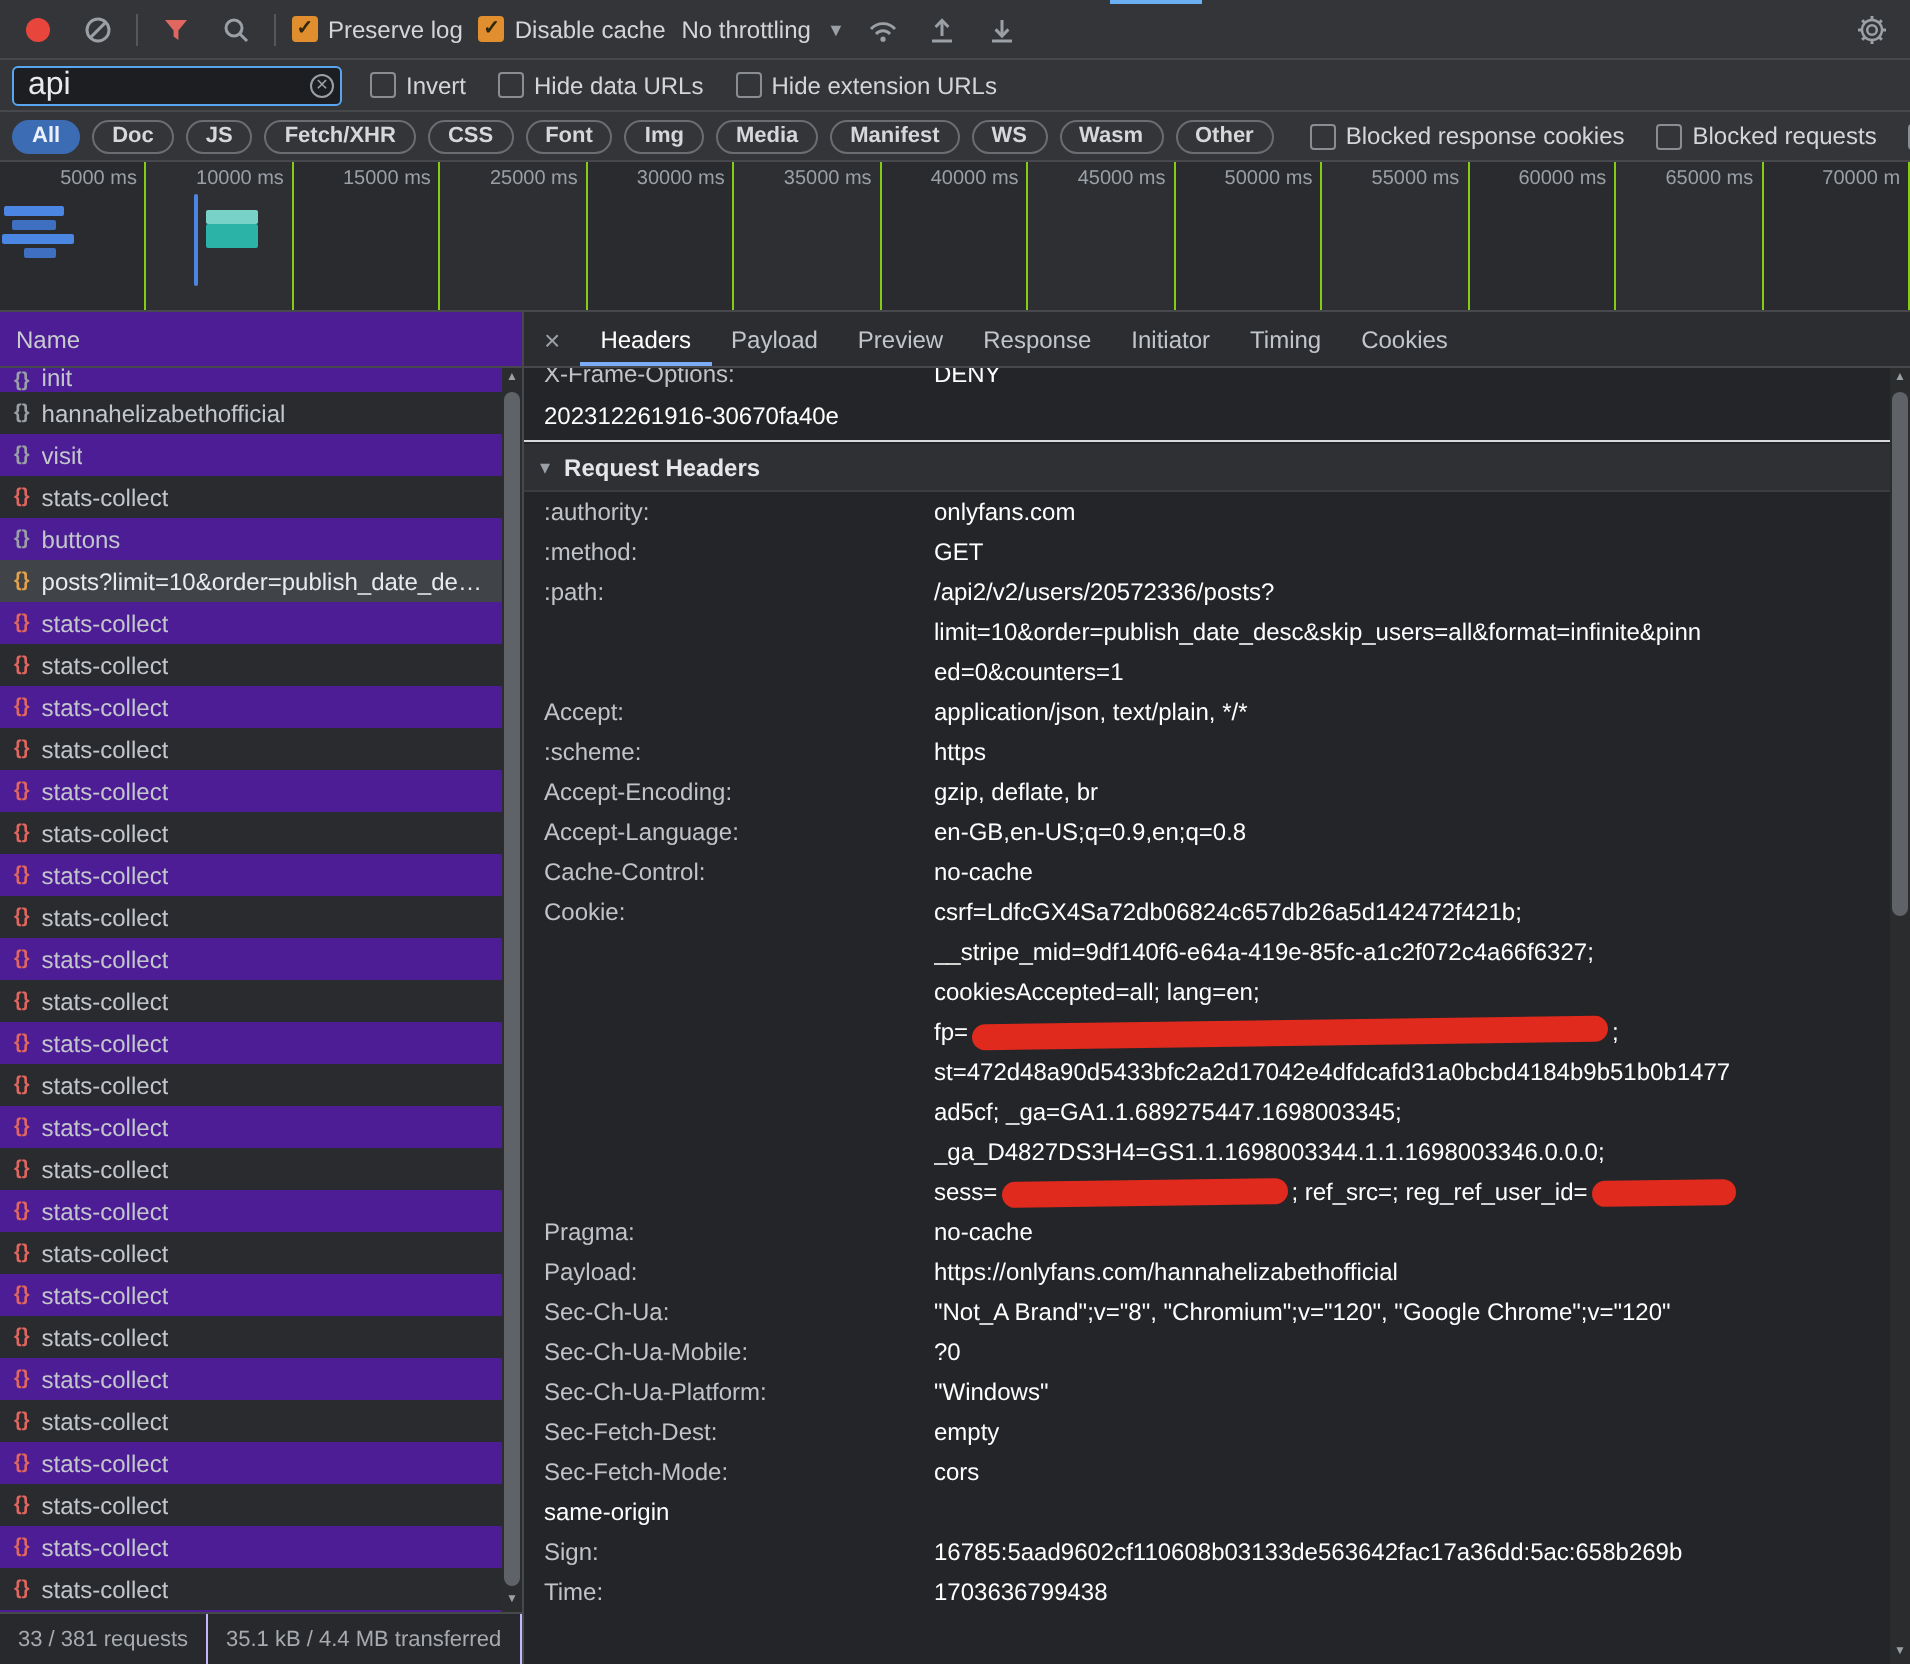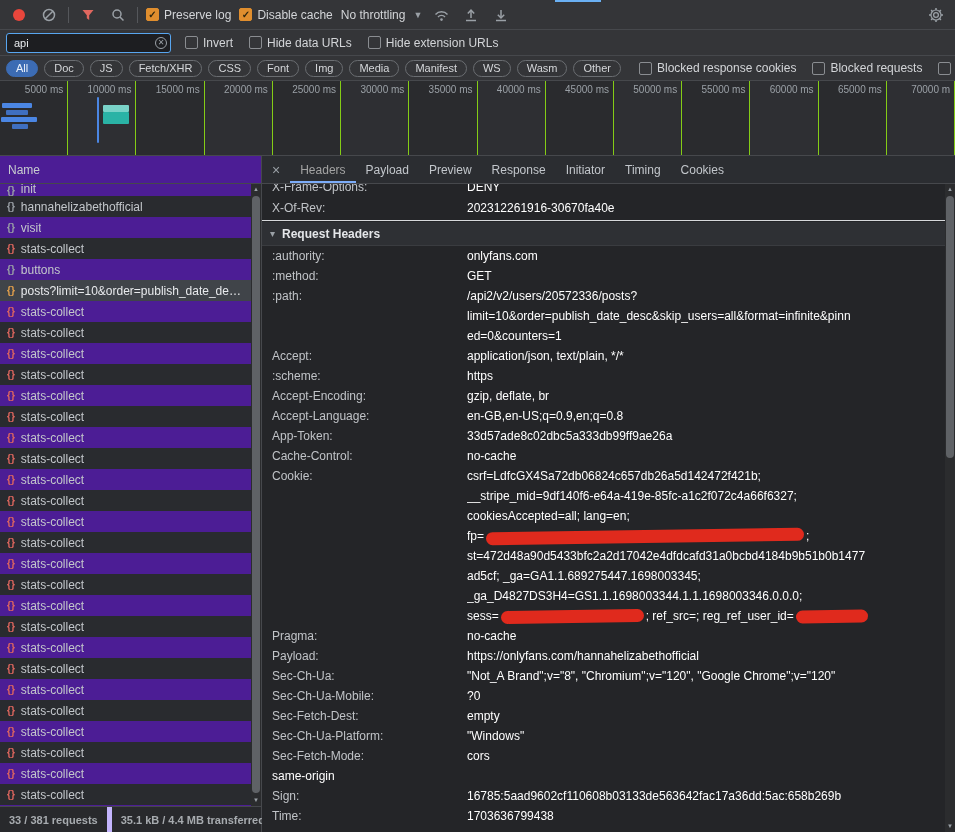--- a/index.html
+++ b/index.html
@@ -22,30 +22,30 @@
   .cb.checked .box { background:#e08e2e; border-color:#e08e2e; color:#30270f; font-weight:bold; }
   .select { display:inline-flex; align-items:center; gap:8px; color:#d3d5d8; cursor:pointer; white-space:nowrap; }
   .select .caret { font-size:9px; color:#9aa0a6; }
   .spacer { flex:1; }
 
   
   .filter-row { position:absolute; top:30px; left:0; right:0; height:26px; background:#343538;
                 border-bottom:1px solid #46484c; display:flex; align-items:center; gap:14px; padding:0 6px; }
   .filter-input-wrap { position:relative; flex:none; }
   .filter-input { width:165px; height:20px; background:#1d1e21; border:1px solid #58a6f0; border-radius:3px;
-                  color:#e8eaed; font-size:11px; padding:0 20px 0 7px; outline:none; font-family:inherit; }
+                  color:#e8eaed; font-size:16px; padding:0 20px 0 7px; outline:none; font-family:inherit; }
   .input-clear { position:absolute; right:4px; top:50%; transform:translateY(-50%); width:12px; height:12px;
                  border:1px solid #9aa0a6; border-radius:50%; color:#9aa0a6; font-size:8px; line-height:10px;
                  text-align:center; cursor:pointer; }
 
   
   .type-row { position:absolute; top:56px; left:0; right:0; height:25px; background:#343538;
               border-bottom:1px solid #46484c; display:flex; align-items:center; gap:6px; padding:0 6px; }
   .pill { height:17px; padding:0 9px; border-radius:9px; border:1px solid #6a6d71; background:transparent;
-          color:#d5d7da; font-size:11px; line-height:14px; cursor:pointer; font-family:inherit; flex:none; }
+          color:#d5d7da; font-size:11px; line-height:14px; cursor:pointer; font-family:inherit; flex:none;font-weight:bold; }
   .pill.active { background:#3c6cb4; border-color:#3c6cb4; color:#eaf1fb; }
   .type-cbs { display:inline-flex; gap:16px; margin-left:12px; }
 
   
   .timeline { position:absolute; top:81px; left:0; right:0; height:75px; background:#2a2b2e;
               border-bottom:1px solid #46484c; overflow:hidden; }
   .tl-cols { display:flex; height:100%; }
   .tl-col { flex:1; border-right:1px solid #84cc16; position:relative; }
   .tl-col:nth-child(even) { background:#2e2f33; }
   .tl-label { position:absolute; top:3px; right:4px; font-size:10px; color:#9aa0a6; white-space:nowrap; }
@@ -70,28 +70,28 @@
 
   
   .sbar { position:absolute; top:0; bottom:0; right:0; width:10px; background:#2b2c2e; }
   .sbar .arr { position:absolute; left:0; right:0; height:11px; color:#9aa0a6; font-size:6px; text-align:center; line-height:11px; }
   .sbar .arr.down { bottom:0; }
   .sbar .thumb { position:absolute; left:1px; right:1px; background:#5f6266; border-radius:4px; }
 
   
   .status { height:26px; flex:none; background:#28292c; border-top:1px solid #46484c; display:flex;
             align-items:stretch; color:#a7abaf; font-size:11px; }
-  .status span { display:flex; align-items:center; padding:0 9px; border-right:5px solid #c4b5fd; white-space:nowrap;font-weight:bold; }
+  .status span { display:flex; align-items:center; padding:0 9px; border-right:1px solid #c4b5fd; white-space:nowrap; }
 
   
   .right-panel { flex:1; display:flex; flex-direction:column; background:#242528; min-width:0; }
   .tabbar { height:28px; flex:none; background:#2b2d31; border-bottom:1px solid #46484c; display:flex; align-items:stretch; }
   .close-x { display:flex; align-items:center; padding:0 10px; color:#9aa0a6; font-size:14px; cursor:pointer; }
   .tab { display:flex; align-items:center; padding:0 10px; color:#c2c6cb; cursor:pointer; white-space:nowrap; }
-  .tab.active { color:#a3a3a3; box-shadow:inset 0 -2px 0 #7cacf8; }
+  .tab.active { color:#ffffff; box-shadow:inset 0 -2px 0 #7cacf8; }
   .detail-content { flex:1; overflow:hidden; position:relative; }
   .detail-inner { position:absolute; top:0; left:0; right:10px; }
   .hdr-row { display:flex; padding-left:10px; }
   .hdr-name { width:195px; flex:none; color:#c0c3c7; line-height:20px; white-space:nowrap; overflow:hidden; }
   .hdr-val { flex:1; color:#ffffff; line-height:20px; white-space:nowrap; overflow:hidden; min-width:0; }
   .val-line { line-height:20px; white-space:nowrap; overflow:hidden; }
   .clipped { height:14px; overflow:hidden; }
   .clipped .hdr-row { margin-top:-7px; }
   .bright-sep { height:1px; background:#d7d9db; margin-top:2px; }
   .section-hdr { height:24px; display:flex; align-items:center; gap:7px; padding:0 8px; background:#2e3034;
@@ -238,23 +238,20 @@
         <div class="tl-col">
           <span class="tl-label">5000 ms</span>
         </div>
         <div class="tl-col">
           <span class="tl-label">10000 ms</span>
         </div>
         <div class="tl-col">
           <span class="tl-label">15000 ms</span>
         </div>
         <div class="tl-col">
-          <span class="tl-label">20000 ms</span>
-        </div>
-        <div class="tl-col">
           <span class="tl-label">25000 ms</span>
         </div>
         <div class="tl-col">
           <span class="tl-label">30000 ms</span>
         </div>
         <div class="tl-col">
           <span class="tl-label">35000 ms</span>
         </div>
         <div class="tl-col">
           <span class="tl-label">40000 ms</span>
@@ -446,21 +443,20 @@
       </div>
       <div class="detail-content">
         <div class="detail-inner">
           <div class="clipped">
             <div class="hdr-row">
               <div class="hdr-name">X-Frame-Options:</div>
               <div class="hdr-val">DENY</div>
             </div>
           </div>
           <div class="hdr-row">
-            <div class="hdr-name">X-Of-Rev:</div>
             <div class="hdr-val">202312261916-30670fa40e</div>
           </div>
           <div class="bright-sep"></div>
           <div class="section-hdr">
             <span class="tri">▾</span>
             <span>Request Headers</span>
           </div>
           <div>
               <div class="hdr-row">
                 <div class="hdr-name">:authority:</div>
@@ -486,24 +482,20 @@
                 <div class="hdr-name">:scheme:</div>
                 <div class="hdr-val">https</div>
               </div>
               <div class="hdr-row">
                 <div class="hdr-name">Accept-Encoding:</div>
                 <div class="hdr-val">gzip, deflate, br</div>
               </div>
               <div class="hdr-row">
                 <div class="hdr-name">Accept-Language:</div>
                 <div class="hdr-val">en-GB,en-US;q=0.9,en;q=0.8</div>
-              </div>
-              <div class="hdr-row">
-                <div class="hdr-name">App-Token:</div>
-                <div class="hdr-val">33d57ade8c02dbc5a333db99ff9ae26a</div>
               </div>
               <div class="hdr-row">
                 <div class="hdr-name">Cache-Control:</div>
                 <div class="hdr-val">no-cache</div>
               </div>
               <div class="hdr-row">
                 <div class="hdr-name">Cookie:</div>
                 <div class="hdr-val">
                   <div class="val-line">csrf=LdfcGX4Sa72db06824c657db26a5d142472f421b;</div>
                   <div class="val-line">__stripe_mid=9df140f6-e64a-419e-85fc-a1c2f072c4a66f6327;</div>
@@ -525,26 +517,26 @@
               </div>
               <div class="hdr-row">
                 <div class="hdr-name">Sec-Ch-Ua:</div>
                 <div class="hdr-val">"Not_A Brand";v="8", "Chromium";v="120", "Google Chrome";v="120"</div>
               </div>
               <div class="hdr-row">
                 <div class="hdr-name">Sec-Ch-Ua-Mobile:</div>
                 <div class="hdr-val">?0</div>
               </div>
               <div class="hdr-row">
+                <div class="hdr-name">Sec-Ch-Ua-Platform:</div>
+                <div class="hdr-val">"Windows"</div>
+              </div>
+              <div class="hdr-row">
                 <div class="hdr-name">Sec-Fetch-Dest:</div>
                 <div class="hdr-val">empty</div>
-              </div>
-              <div class="hdr-row">
-                <div class="hdr-name">Sec-Ch-Ua-Platform:</div>
-                <div class="hdr-val">"Windows"</div>
               </div>
               <div class="hdr-row">
                 <div class="hdr-name">Sec-Fetch-Mode:</div>
                 <div class="hdr-val">cors</div>
               </div>
               <div class="hdr-row">
                 <div class="hdr-val">same-origin</div>
               </div>
               <div class="hdr-row">
                 <div class="hdr-name">Sign:</div>

